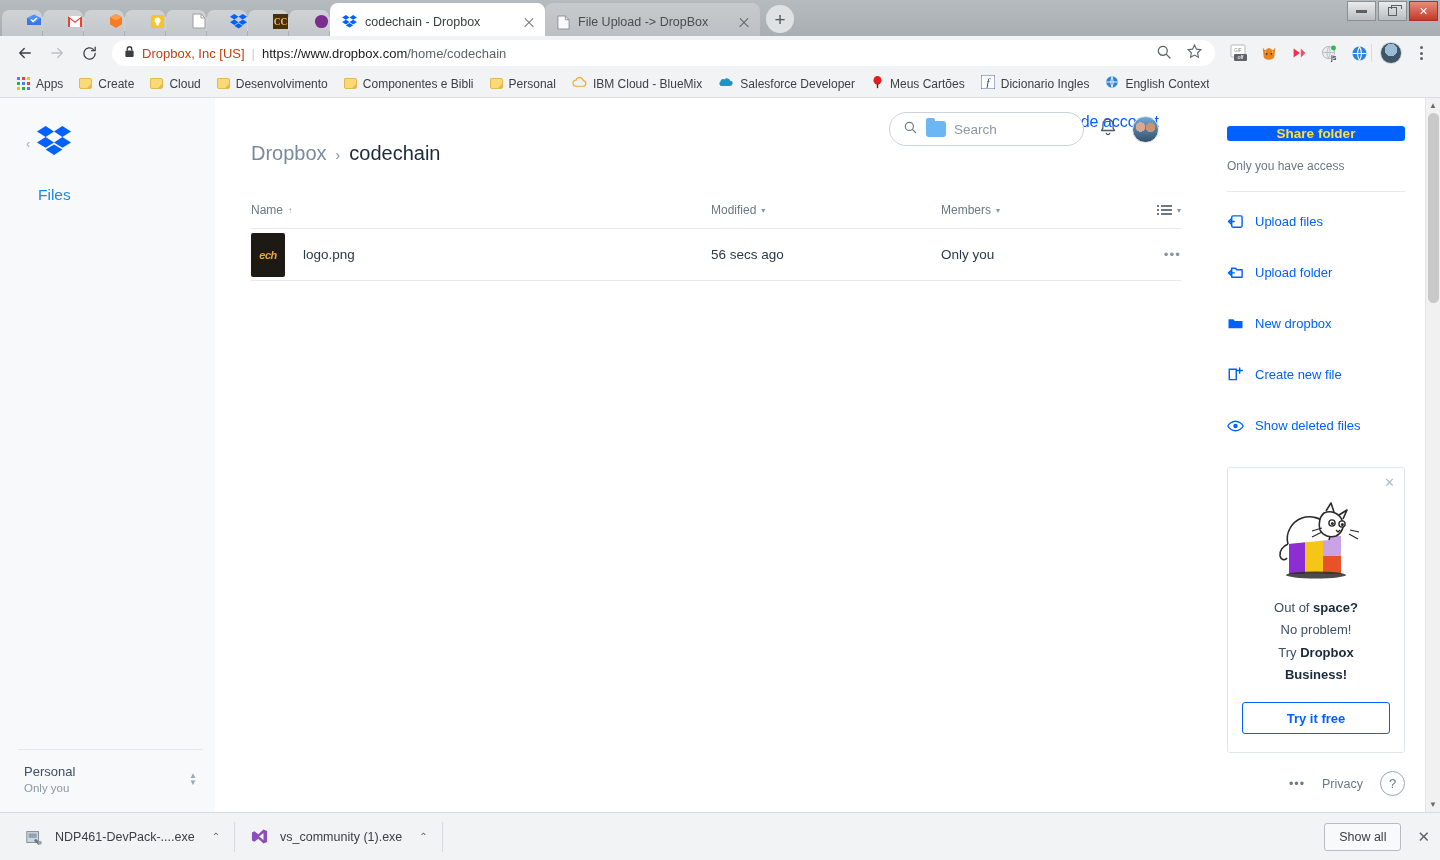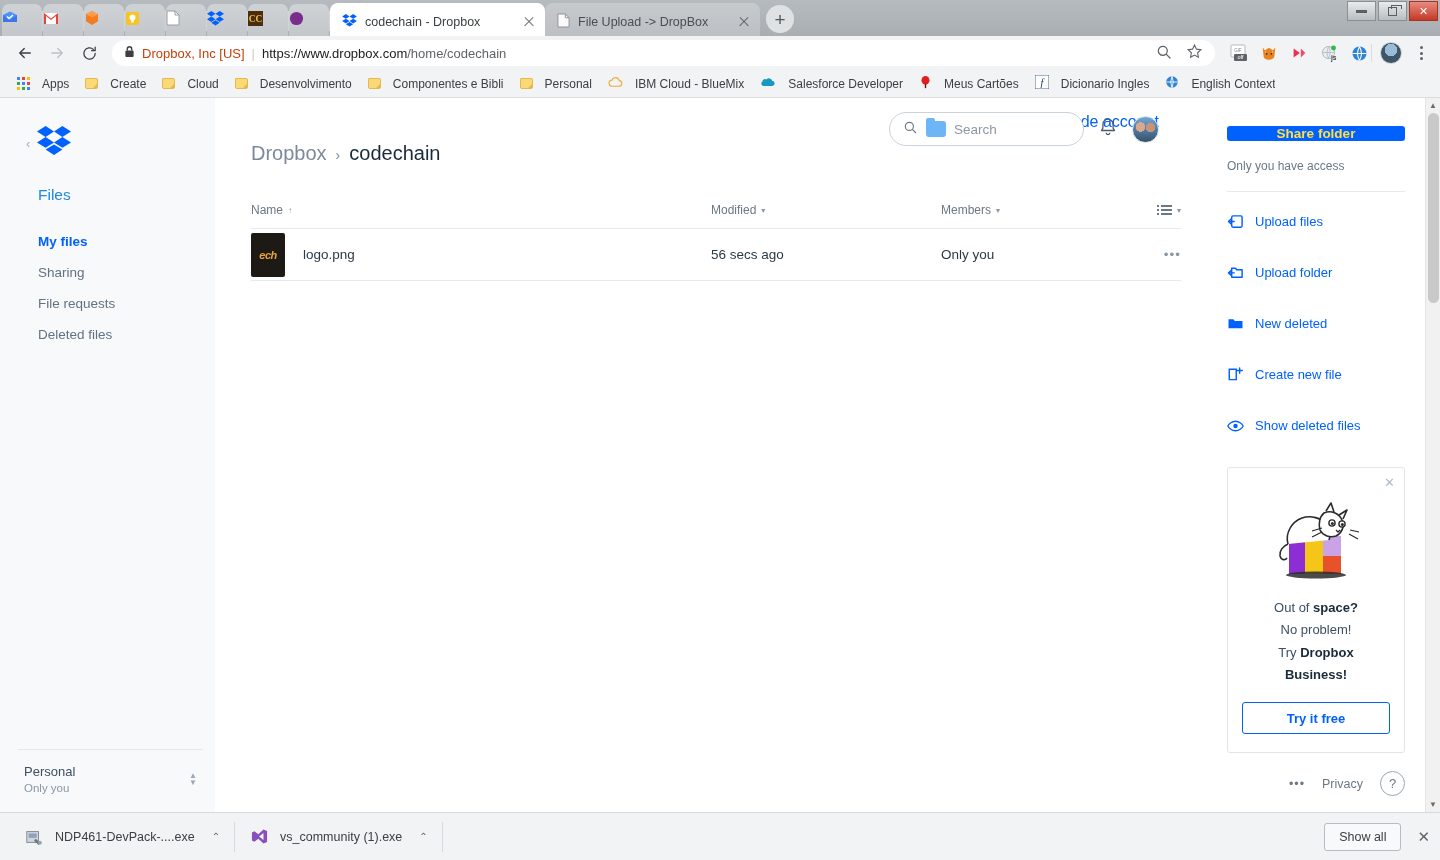--- a/index.html
+++ b/index.html
@@ -14,36 +14,36 @@
 
   .tabstrip {
     height: 36px;
     background: linear-gradient(#b6bbbf, #a9aeb3);
     display: flex; align-items: flex-end;
     position: relative;
     padding-left: 2px;
   }
   .pinned-tabs { display: flex; align-items: flex-end; height: 32px; }
   .pin-tab {
-    width: 40px; height: 32px;
+    width: 40px; height: 26px;
     background: linear-gradient(#cfd3d6, #c3c7cb);
     border-top-left-radius: 7px; border-top-right-radius: 7px;
-    display: flex; align-items: center; justify-content: flex-start;
+    display: flex; align-items: center; justify-content: flex-end;
     margin-right: 1px;
     position: relative;
   }
   .pin-tab::after {
     content: ""; position: absolute; right: -1px; top: 7px; bottom: 5px;
     width: 1px; background: rgba(255,255,255,.45);
   }
   .tab {
     height: 33px; min-width: 215px; max-width: 245px;
     border-top-left-radius: 8px; border-top-right-radius: 8px;
-    display: flex; align-items: center; gap: 8px;
-    padding: 4px 8px 0 12px;
+    display: flex; gap: 8px;
+    padding: 12px 8px 0 12px;
     font-size: 12.5px; color: #3c4043;
     position: relative;
   }
   .tab.active { background: #fff; z-index: 3; }
   .tab.inactive { background: linear-gradient(#c6cacd, #bcc0c4); color: #4a4e52; }
   .tab-title { flex: 1; overflow: hidden; white-space: nowrap; text-overflow: ellipsis; }
   .tab-close { width: 16px; height: 16px; position: relative; flex: none; opacity: .75; }
   .tab-close::before, .tab-close::after {
     content: ""; position: absolute; left: 2px; top: 7px; width: 12px; height: 1.4px;
     background: #44484c;
@@ -108,21 +108,21 @@
   .kebab { width: 18px; display: flex; flex-direction: column; align-items: center; gap: 2.5px; margin-left: 8px; }
   .kebab i { width: 3px; height: 3px; border-radius: 50%; background: #5f6368; }
   .tb-divider { width: 1px; height: 18px; background: #dadce0; }
 
   
   .bookmarks {
     height: 28px; background: #f1f3f4; border-bottom: 1px solid #dadce0;
     display: flex; align-items: center; padding: 0 10px; gap: 2px;
     font-size: 12px; color: #3c4043; overflow: hidden;
   }
-  .bm { display: flex; align-items: center; gap: 12px; padding: 3px 7px; border-radius: 4px; white-space: nowrap; flex: none; }
+  .bm { display: flex; align-items: center; gap: 6px; padding: 3px 7px; border-radius: 4px; white-space: nowrap; flex: none; }
   .bm-label { max-width: 125px; overflow: hidden; text-overflow: clip; white-space: nowrap; }
   .apps-grid { display: grid; grid-template-columns: repeat(3, 3px); grid-gap: 2px; }
   .apps-grid i { width: 3px; height: 3px; background: #4285f4; }
   .apps-grid i:nth-child(2){background:#ea4335}.apps-grid i:nth-child(3){background:#fbbc05}
   .apps-grid i:nth-child(4){background:#34a853}.apps-grid i:nth-child(5){background:#4285f4}
   .apps-grid i:nth-child(6){background:#ea4335}.apps-grid i:nth-child(7){background:#fbbc05}
   .apps-grid i:nth-child(8){background:#34a853}.apps-grid i:nth-child(9){background:#4285f4}
   .folder-ico {
     width: 13px; height: 11px; background: #fbd977; border: 1px solid #e3b94e;
     border-radius: 1px 2px 2px 2px; position: relative; flex: none;
@@ -582,26 +582,20 @@
               <path d="M12.7 0L8.5 2.8l4.2 2.7L17 2.8z" fill="#0061fe"></path>
               <path d="M0 8.2l4.3 2.7 4.2-2.7-4.2-2.7z" fill="#0061fe"></path>
               <path d="M12.7 5.5L8.5 8.2l4.2 2.7L17 8.2z" fill="#0061fe"></path>
               <path d="M4.3 11.8l4.2 2.7 4.2-2.7-4.2-2.6z" fill="#0061fe"></path>
             </svg>
         </span>
       </div>
 
       <div class="nav-files">Files</div>
 
-      <div class="nav-list">
-        <div class="nav-item active">My files</div>
-        <div class="nav-item">Sharing</div>
-        <div class="nav-item">File requests</div>
-        <div class="nav-item">Deleted files</div>
-      </div>
 
       <div class="sidebar-spacer"></div>
 
       <div class="acct">
         <div class="acct-text">
           <div class="acct-name">Personal</div>
           <div class="acct-sub">Only you</div>
         </div>
         <div class="acct-chev">
             <span>▲</span>
@@ -706,21 +700,21 @@
               </svg>
           </span>
           <span>Upload folder</span>
         </div>
         <div class="action">
           <span class="action-ico">
             <svg width="17" height="17" viewBox="0 0 18 18">
                 <path d="M1.6 4.6h5.2l1.4 1.8h8.2V14H1.6z" fill="#0061fe"></path>
               </svg>
           </span>
-          <span>New deleted</span>
+          <span>New dropbox</span>
         </div>
         <div class="action">
           <span class="action-ico">
             <svg width="17" height="17" viewBox="0 0 18 18">
                 <path d="M2.4 3.4h7.4v11H2.4z" fill="none" stroke="#0061fe" stroke-width="1.5"></path>
                 <path d="M13.4 2v5.6M10.6 4.8h5.6" stroke="#0061fe" stroke-width="1.5" stroke-linecap="round"></path>
               </svg>
           </span>
           <span>Create new file</span>
         </div>

